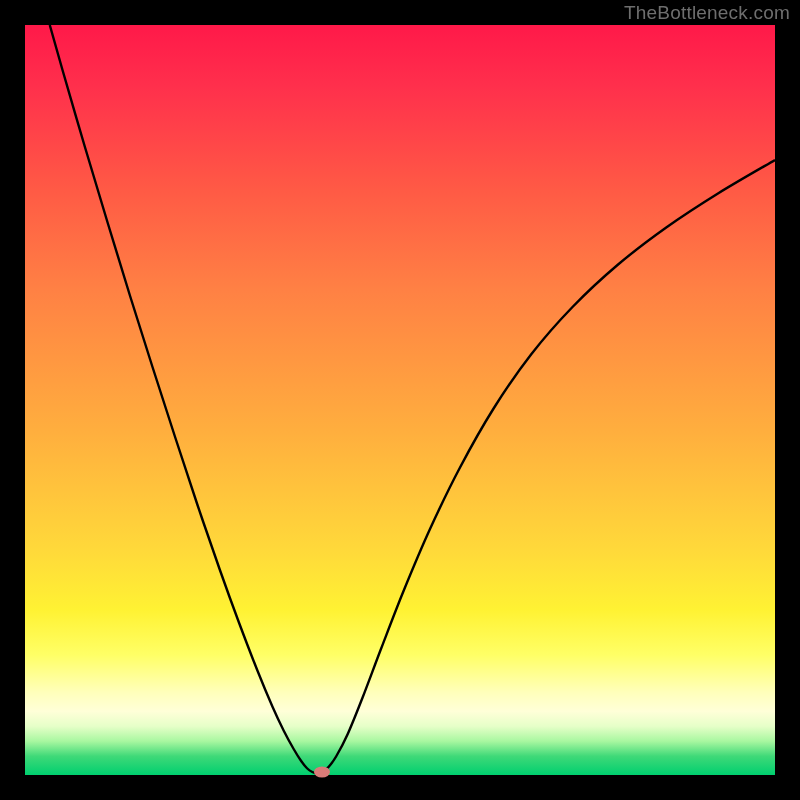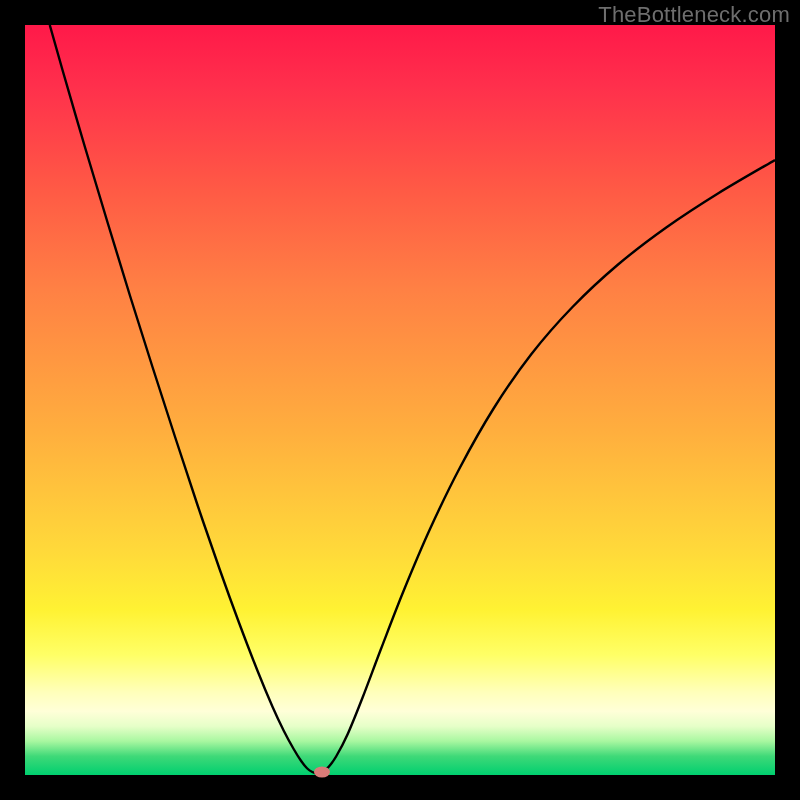--- a/index.html
+++ b/index.html
@@ -33,21 +33,21 @@
       #a8f7a0 95.5%,
       #3fd978 97.5%,
       #00cf6f 100%
     );
   }
   .watermark {
     position: absolute;
     top: 2px;
     right: 10px;
     color: #6e6e6e;
-    font-size: 22px;
+    font-size: 19px;
     letter-spacing: 0.2px;
     font-weight: 400;
     user-select: none;
   }
   svg.curve {
     position: absolute;
     left: 0;
     top: 0;
     width: 750px;
     height: 750px;

